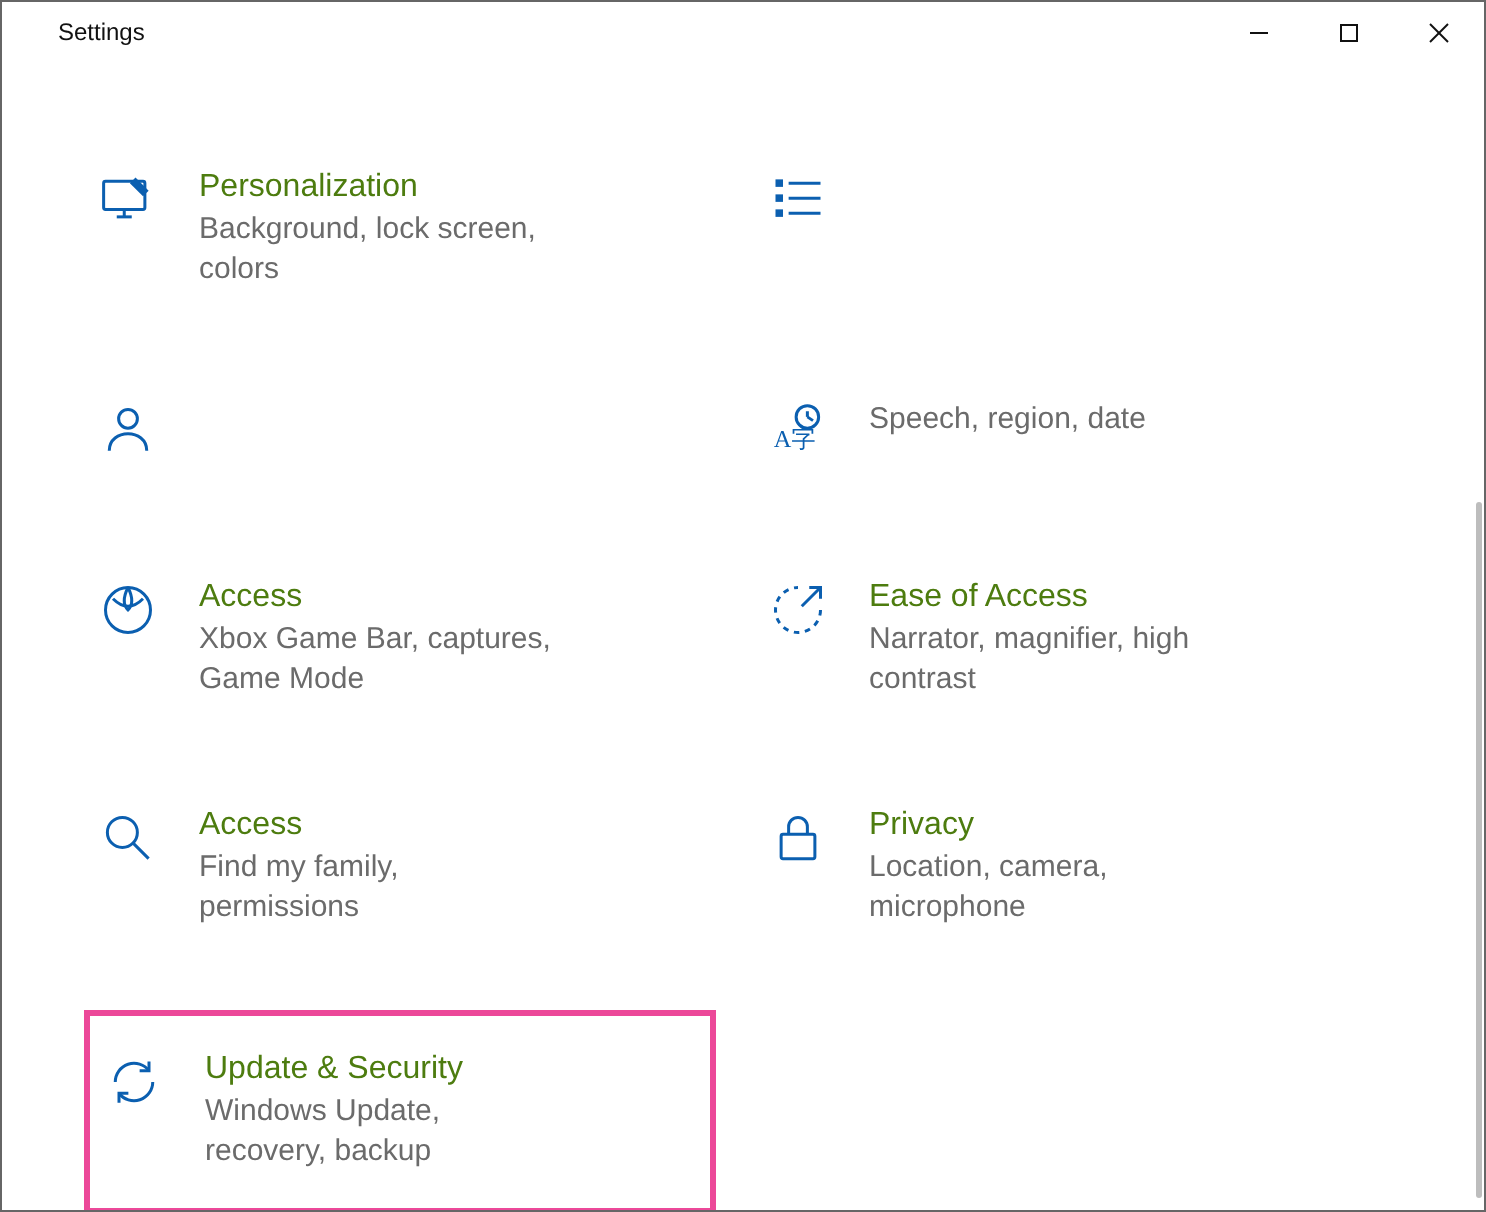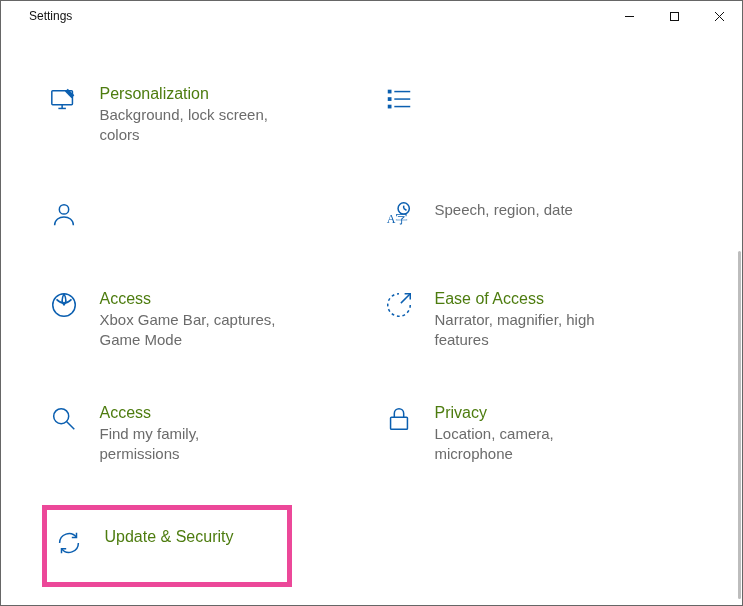--- a/index.html
+++ b/index.html
@@ -47,24 +47,24 @@
     max-width: 660px;
     margin: 0 auto;
   }
   .tile {
     display: flex;
     align-items: flex-start;
     gap: 18px;
     padding: 4px;
   }
   .tile.highlight {
-    border: 5px solid #ec4899;
+    border: 3px solid #ec4899;
     padding: 18px 8px 18px 4px;
     margin-top: -10px;
-    width: 250px;
+    width: 316px;
   }
   .icon-wrap {
     width: 36px;
     height: 36px;
     flex: 0 0 36px;
     display: flex;
     align-items: flex-start;
     justify-content: center;
     color: #0b5fb0;
   }
@@ -187,21 +187,21 @@
     <div class="tile">
       <div class="icon-wrap">
         <svg viewBox="0 0 32 32">
             <path d="M28 16 A12 12 0 1 1 16 4" stroke-dasharray="3 3"></path>
             <polyline points="22,4 28,4 28,10"></polyline>
             <line x1="28" y1="4" x2="18" y2="14"></line>
           </svg>
       </div>
       <div class="tile-text">
         <span class="tile-title">Ease of Access</span>
-        <span class="tile-desc">Narrator, magnifier, high features</span>
+        <span class="tile-desc">Narrator, magnifier, high contrast</span>
       </div>
     </div>
 
     <div class="tile">
       <div class="icon-wrap">
         <svg viewBox="0 0 32 32">
             <circle cx="13" cy="13" r="8"></circle>
             <line x1="19" y1="19" x2="27" y2="27"></line>
           </svg>
       </div>
@@ -228,19 +228,20 @@
       <div class="icon-wrap">
         <svg viewBox="0 0 32 32">
             <path d="M6 16 A10 10 0 0 1 24 10"></path>
             <polyline points="24,5 24,10 19,10"></polyline>
             <path d="M26 16 A10 10 0 0 1 8 22"></path>
             <polyline points="8,27 8,22 13,22"></polyline>
           </svg>
       </div>
       <div class="tile-text">
         <span class="tile-title">Update &amp; Security</span>
+        <span class="tile-desc">Windows Update, recovery, backup</span>
       </div>
     </div>
 
   </div>
 </div>
 
 <div class="scroll-track"></div>
 
 </body></html>

